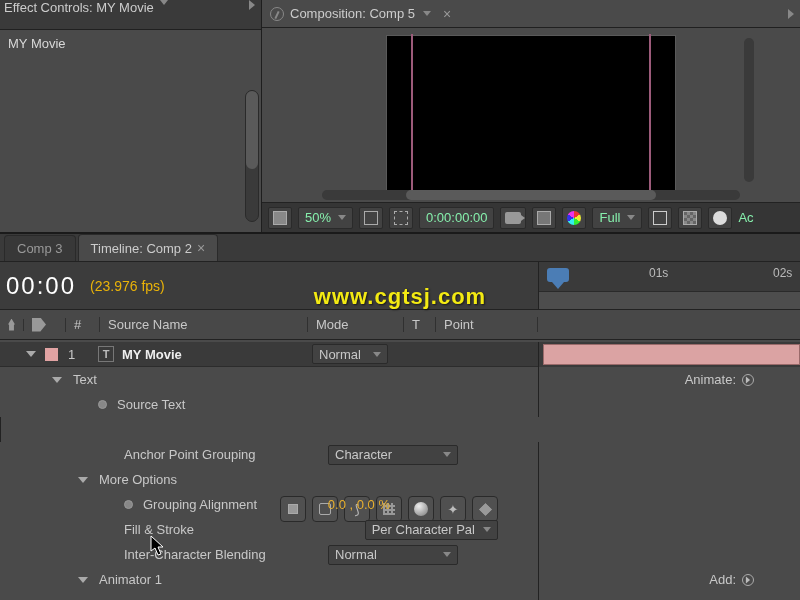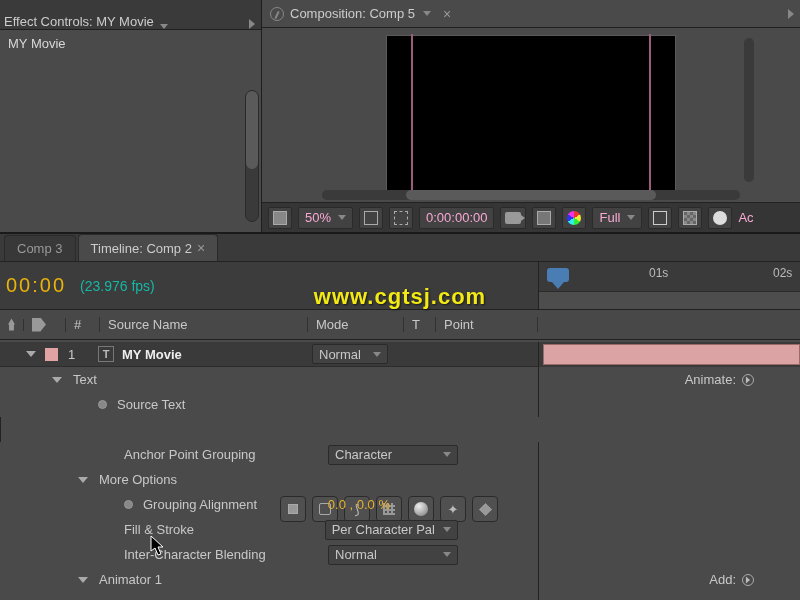--- a/index.html
+++ b/index.html
@@ -1,58 +1,58 @@
 <!DOCTYPE html>
 <html><head>
 <meta charset="utf-8">
 <style>
   * { margin: 0; padding: 0; box-sizing: border-box; font-family: Arial, sans-serif; font-size: 13px; -webkit-user-select: none; user-select: none; }
   body { background: #3a3a3a; color: #c8c8c8; width: 800px; height: 600px; overflow: hidden; position: relative; }
   .top { display: flex; height: 232px; }
   .panel-left { width: 262px; background: #4a4a4a; border-right: 1px solid #1e1e1e; display: flex; flex-direction: column; }
-  .panel-tab { background: #3a3a3a; border-bottom: 1px solid #202020; height: 30px; display: flex; align-items: flex-end; padding-left: 4px; gap: 4px; }
+  .panel-tab { background: #3a3a3a; border-bottom: 1px solid #202020; height: 30px; display: flex; align-items: flex-start; padding-left: 4px; gap: 4px; }
   .tab-label { color: #cccccc; }
   .dd-arrow { display: inline-block; width: 0; height: 0; border-left: 4px solid transparent; border-right: 4px solid transparent; border-top: 5px solid #888; margin-left: 2px; }
   .play-arrow { display: inline-block; width: 0; height: 0; border-top: 5px solid transparent; border-bottom: 5px solid transparent; border-left: 6px solid #888; }
   .panel-body-left { flex: 1; background: #4a4a4a; padding: 6px 8px; position: relative; }
   .scroll-r { position: absolute; right: 2px; top: 60px; bottom: 10px; width: 14px; background: #3a3a3a; border: 1px solid #2a2a2a; border-radius: 7px; }
   .scroll-thumb { position: absolute; left: 0; right: 0; top: 0; height: 60%; background: #5a5a5a; border-radius: 7px; }
   .panel-right { flex: 1; background: #4a4a4a; display: flex; flex-direction: column; }
   .comp-tab-row { height: 28px; display: flex; align-items: center; border-bottom: 1px solid #202020; padding-left: 8px; gap: 6px; }
   .pin-icon { width: 14px; height: 14px; border-radius: 50%; border: 1px solid #888; display: inline-block; position: relative; }
   .pin-icon::after { content: ''; position: absolute; left: 5px; top: 3px; width: 2px; height: 8px; background: #888; transform: rotate(25deg); }
   .viewer { flex: 1; background: #4a4a4a; display: flex; align-items: center; justify-content: center; position: relative; padding: 4px 60px 6px 60px; }
   .viewer-canvas { width: 290px; height: 158px; background: #000; position: relative; border: 1px solid #5a5a5a; }
   .guide-left, .guide-right { position: absolute; top: -2px; bottom: -2px; width: 2px; background: #9c5b7a; }
   .guide-left { left: 24px; }
   .guide-right { right: 24px; }
   .scroll-bottom { position: absolute; bottom: 2px; left: 60px; right: 60px; height: 10px; background: #3a3a3a; border-radius: 5px; }
   .scroll-bottom-thumb { position: absolute; top: 0; bottom: 0; left: 20%; right: 20%; background: #5a5a5a; border-radius: 5px; }
   .scroll-side { position: absolute; right: 46px; top: 10px; bottom: 20px; width: 10px; background: #3a3a3a; border-radius: 5px; }
   .viewer-toolbar { height: 30px; background: #353535; border-top: 1px solid #222; display: flex; align-items: center; gap: 6px; padding: 0 6px; }
   .tb-btn { background: #424242; border: 1px solid #2a2a2a; height: 22px; min-width: 22px; display: inline-flex; align-items: center; justify-content: center; border-radius: 2px; padding: 0 4px; }
-  .tb-txt { color: #f9a8d4; }
+  .tb-txt { color: #86efac; }
   .dd-box { background: #424242; border: 1px solid #2a2a2a; height: 22px; display: inline-flex; align-items: center; padding: 0 6px; gap: 5px; border-radius: 2px; }
   .icon-square { width: 14px; height: 14px; border: 1px solid #aaa; display: inline-block; }
   .icon-square.checked { background: linear-gradient(45deg, #888 25%, transparent 25%, transparent 75%, #888 75%), linear-gradient(45deg, #888 25%, #666 25%, #666 75%, #888 75%); background-size: 6px 6px; background-position: 0 0, 3px 3px; }
   .icon-cam { width: 16px; height: 12px; background: #999; display: inline-block; border-radius: 2px; position: relative; }
   .icon-cam::after { content: ''; position: absolute; right: -4px; top: 3px; width: 0; height: 0; border-top: 3px solid transparent; border-bottom: 3px solid transparent; border-left: 4px solid #999; }
   .icon-wheel { width: 14px; height: 14px; border-radius: 50%; background: conic-gradient(#e33 0deg 60deg, #ee3 60deg 120deg, #3e3 120deg 180deg, #3ee 180deg 240deg, #33e 240deg 300deg, #e3e 300deg 360deg); display: inline-block; }
   .icon-grid { width: 14px; height: 14px; display: inline-block; background: repeating-linear-gradient(0deg, #999 0 2px, transparent 2px 4px), repeating-linear-gradient(90deg, #999 0 2px, transparent 2px 4px); }
   .icon-mask { width: 14px; height: 14px; border-radius: 50%; background: #ddd; display: inline-block; }
   
   .timeline { position: absolute; top: 232px; left: 0; right: 0; bottom: 0; background: #4a4a4a; border-top: 2px solid #1a1a1a; }
   .tl-tabs { height: 28px; display: flex; align-items: flex-end; border-bottom: 1px solid #222; padding-left: 4px; gap: 2px; background: #3a3a3a; }
   .tl-tab { background: #4a4a4a; padding: 5px 12px; border-radius: 4px 4px 0 0; color: #ccc; display: inline-flex; align-items: center; gap: 5px; border: 1px solid #2a2a2a; border-bottom: none; }
   .tl-tab.inactive { background: #383838; color: #999; }
   .close-x { color: #999; font-size: 14px; }
   .tl-head { height: 48px; display: flex; align-items: stretch; background: #3c3c3c; border-bottom: 1px solid #222; }
   .tl-head-left { width: 538px; display: flex; align-items: center; padding-left: 6px; gap: 14px; }
-  .tc { color: #eab308; font-size: 20px; letter-spacing: 2px; }
-  .fps { color: #14b8a6; font-size: 14px; }
+  .tc { color: #ffffff; font-size: 24px; letter-spacing: 2px; }
+  .fps { color: #eab308; font-size: 14px; }
   .tl-head-icons { position: absolute; left: 280px; top: 262px; display: flex; gap: 6px; }
   .round-btn { width: 26px; height: 26px; background: #505050; border-radius: 4px; border: 1px solid #2a2a2a; display: inline-flex; align-items: center; justify-content: center; }
   .circle-icon { width: 14px; height: 14px; border-radius: 50%; background: radial-gradient(circle at 35% 30%, #eee, #777); display: inline-block; }
   .tl-head-right { flex: 1; position: relative; border-left: 1px solid #222; }
   .ruler { position: absolute; left: 0; right: 0; top: 0; bottom: 0; background: #3a3a3a; }
   .ruler-track { position: absolute; left: 0; right: 0; bottom: 0; height: 18px; background: #4d4d4d; border-top: 1px solid #2a2a2a; }
   .cti { position: absolute; left: 8px; top: 6px; width: 24px; height: 18px; }
   .cti-head { width: 22px; height: 14px; background: #4b7db5; border-radius: 3px; position: relative; }
   .cti-head::after { content: ''; position: absolute; left: 5px; top: 14px; width: 0; height: 0; border-left: 6px solid transparent; border-right: 6px solid transparent; border-top: 7px solid #4b7db5; }
   .tick-label { position: absolute; top: 4px; color: #bbb; font-size: 12px; }
@@ -330,21 +330,21 @@
         <span class="orange-val" style="margin-right:148px">0.0 , 0.0 %</span>
       </div>
       <div class="row-right"></div>
     </div>
 
     <div class="row">
       <div class="row-left">
         <span class="indent" style="width:124px"></span>
         <span>Fill &amp; Stroke</span>
         <span style="flex:1"></span>
-        <span class="mode-dd" style="margin-right:80px">
+        <span class="mode-dd" style="margin-right:40px">
             <span>Per Character Pal</span>
             <span class="dd-arrow"></span>
           </span>
       </div>
       <div class="row-right"></div>
     </div>
 
     <div class="row">
       <div class="row-left">
         <span class="indent" style="width:124px"></span>

